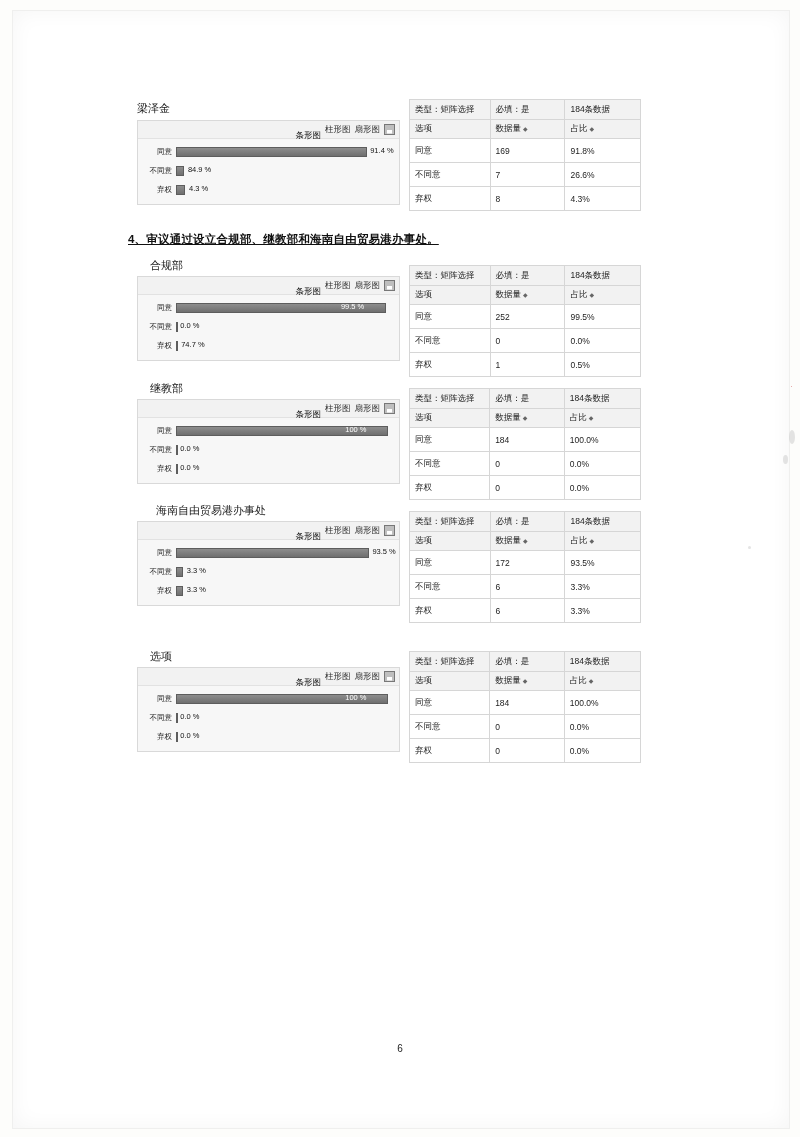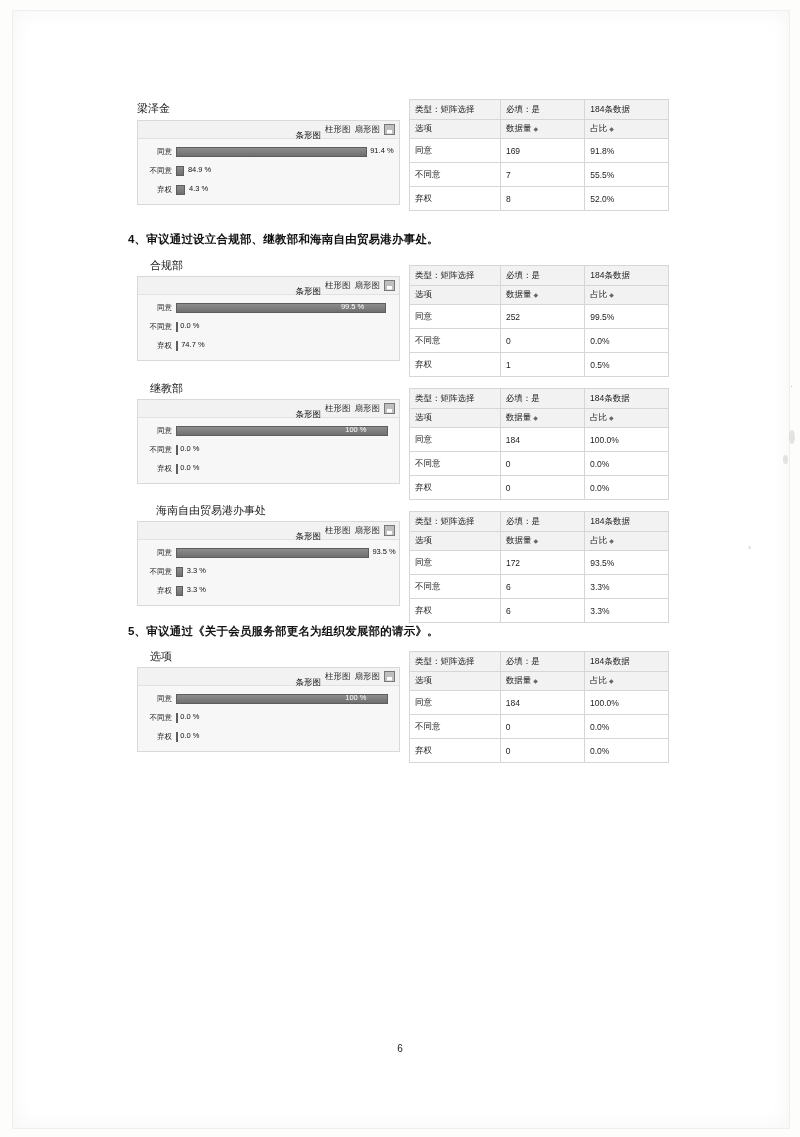--- a/index.html
+++ b/index.html
@@ -39,20 +39,21 @@
   }
 
   
   .section-heading {
     position: absolute;
     font-size: 11.5px;
     font-weight: bold;
     color: #111;
     letter-spacing: 0.2px;
     white-space: nowrap;
+    text-decoration: underline;
   }
 
   
   .q-label {
     position: absolute;
     font-size: 11px;
     color: #1a1a1a;
     white-space: nowrap;
   }
 
@@ -133,21 +134,21 @@
     color: #111;
     white-space: nowrap;
   }
   .bar-val.inside {
     color: #ffffff;
   }
 
   
   .data-table {
     position: absolute;
-    width: 260px;
+    width: 232px;
     border-collapse: collapse;
     font-size: 8.5px;
     background: #f0abfc;
   }
   .data-table th, .data-table td {
     border: 1px solid #d6d6d6;
     padding: 0;
     text-align: left;
     font-weight: normal;
     color: #1c1c1c;
@@ -268,26 +269,26 @@
     </tbody>
       <tbody>
       <tr>
         <td class="col-a">同意</td>
         <td class="col-b">169</td>
         <td class="col-c">91.8%</td>
       </tr>
       <tr>
         <td class="col-a">不同意</td>
         <td class="col-b">7</td>
-        <td class="col-c">55.5%</td>
+        <td class="col-c">26.6%</td>
       </tr>
       <tr>
         <td class="col-a">弃权</td>
         <td class="col-b">8</td>
-        <td class="col-c">52.0%</td>
+        <td class="col-c">4.3%</td>
       </tr>
     </tbody>
   </table>
 
   <div class="section-heading" style="left:128px; top:232px;">4、审议通过设立合规部、继教部和海南自由贸易港办事处。</div>
 
   <div class="q-label" style="left:150px; top:258px;">合规部</div>
 
   <div class="chart-card" style="left:137px; top:276px;">
     <div class="chart-toolbar">
@@ -478,21 +479,20 @@
         <td class="col-c">3.3%</td>
       </tr>
       <tr>
         <td class="col-a">弃权</td>
         <td class="col-b">6</td>
         <td class="col-c">3.3%</td>
       </tr>
     </tbody>
   </table>
 
-  <div class="section-heading" style="left:128px; top:624px;">5、审议通过《关于会员服务部更名为组织发展部的请示》。</div>
 
   <div class="q-label" style="left:150px; top:649px;">选项</div>
 
   <div class="chart-card" style="left:137px; top:667px;">
     <div class="chart-toolbar">
       <span class="tb active">条形图</span>
       <span class="tb">柱形图</span>
       <span class="tb">扇形图</span>
       <span class="save-ico"></span>
     </div>

